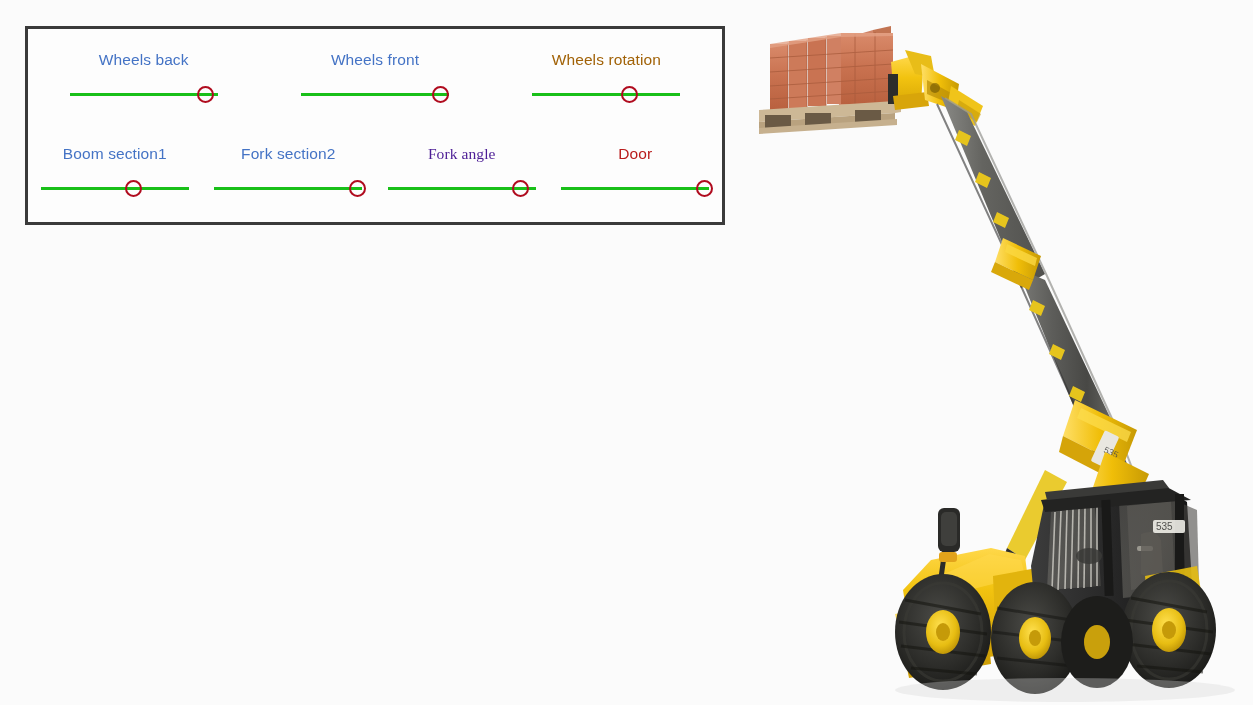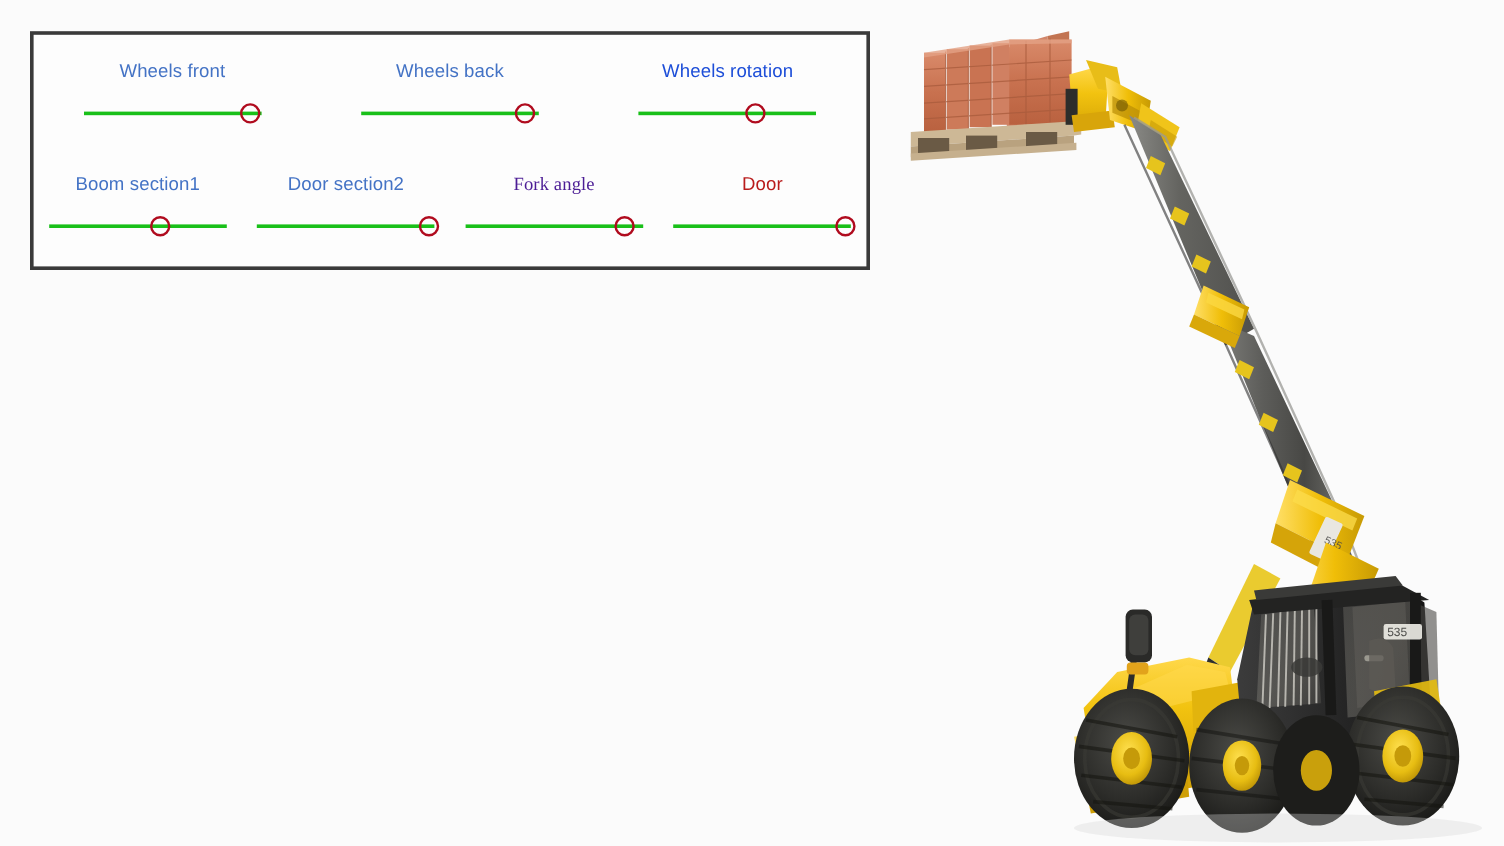--- a/index.html
+++ b/index.html
@@ -104,58 +104,58 @@
   }
 </style>
 </head>
 <body style="background: rgb(251, 251, 251);">
 
 <div id="control-panel" style="border-color: rgb(58, 58, 58); background: rgb(253, 253, 253);">
 
   <div class="slider-row row-1">
 
     <div class="slider-cell">
+      <div class="slider-label" style="color: rgb(68, 115, 197);">Wheels back</div>
+      <div class="slider-widget">
+        <div class="slider-track" style="background: rgb(25, 192, 25);"></div>
+        <div class="slider-knob" style="left: 92%; border-color: rgb(176, 11, 30);"></div>
+      </div>
+    </div>
+
+    <div class="slider-cell">
       <div class="slider-label" style="color: rgb(68, 115, 197);">Wheels front</div>
       <div class="slider-widget">
         <div class="slider-track" style="background: rgb(25, 192, 25);"></div>
         <div class="slider-knob" style="left: 94%; border-color: rgb(176, 11, 30);"></div>
       </div>
     </div>
 
     <div class="slider-cell">
-      <div class="slider-label" style="color: rgb(68, 115, 197);">Wheels back</div>
-      <div class="slider-widget">
-        <div class="slider-track" style="background: rgb(25, 192, 25);"></div>
-        <div class="slider-knob" style="left: 92%; border-color: rgb(176, 11, 30);"></div>
-      </div>
-    </div>
-
-    <div class="slider-cell">
-      <div class="slider-label" style="color: #1d4ed8;">Wheels rotation</div>
+      <div class="slider-label" style="color: #a16207;">Wheels rotation</div>
       <div class="slider-widget">
         <div class="slider-track" style="background: rgb(25, 192, 25);"></div>
         <div class="slider-knob" style="left: 66%; border-color: rgb(176, 11, 30);"></div>
       </div>
     </div>
 
 
   </div>
 
   <div class="slider-row row-2">
 
     <div class="slider-cell">
       <div class="slider-label" style="color: rgb(68, 115, 197);">Boom section1</div>
       <div class="slider-widget">
         <div class="slider-track" style="background: rgb(25, 192, 25);"></div>
         <div class="slider-knob" style="left: 63%; border-color: rgb(176, 11, 30);"></div>
       </div>
     </div>
 
     <div class="slider-cell">
-      <div class="slider-label" style="color: rgb(68, 115, 197);">Door section2</div>
+      <div class="slider-label" style="color: rgb(68, 115, 197);">Fork section2</div>
       <div class="slider-widget">
         <div class="slider-track" style="background: rgb(25, 192, 25);"></div>
         <div class="slider-knob" style="left: 97%; border-color: rgb(176, 11, 30);"></div>
       </div>
     </div>
 
     <div class="slider-cell">
       <div class="slider-label" style="color: #4c1d95; font-family: Liberation Serif, serif;">Fork angle</div>
       <div class="slider-widget">
         <div class="slider-track" style="background: rgb(25, 192, 25);"></div>

